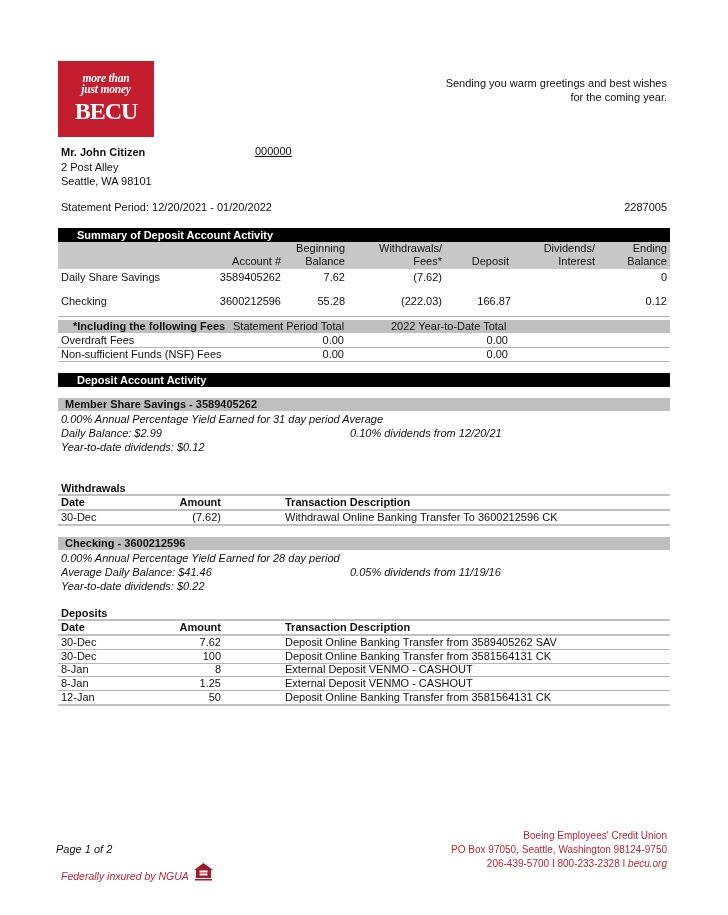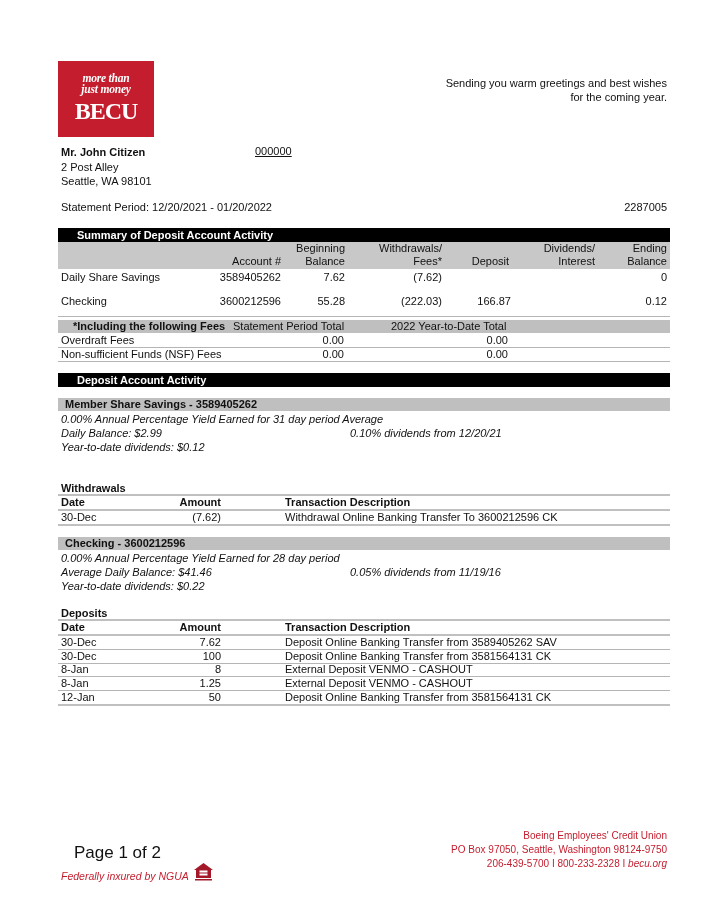--- a/index.html
+++ b/index.html
@@ -44,21 +44,21 @@
 
   .txn-title { left: 61px; font-weight: bold; font-size: 11px; }
   .txn-head { left: 58px; width: 612px; height: 17px; font-weight: bold; font-size: 11px; line-height: 13px; }
   .txn-row { left: 58px; width: 612px; height: 13px; font-size: 11px; line-height: 13px; }
   .txn-head span, .txn-row span { position: absolute; top: 0; }
   .c-date { left: 3px; }
   .c-amt { right: 449px; text-align: right; }
   .c-desc { left: 227px; }
 
   
-  .page { left: 74px; top: 843px; font-size: 17px; }
+  .page { left: 56px; top: 843px; font-size: 11px; font-style: italic; }
   .insured { left: 61px; top: 870px; font-size: 10.5px; font-style: italic; color: #c41e2e; }
   .eho { left: 193px; top: 862px; width: 21px; height: 20px; }
   .contact { right: 61px; top: 829px; text-align: right; color: #c41e2e; font-size: 10px; line-height: 14px; }
 </style>
 </head>
 <body>
 
 <div class="abs logo">
   <div class="tag">
     <div>more than</div>

